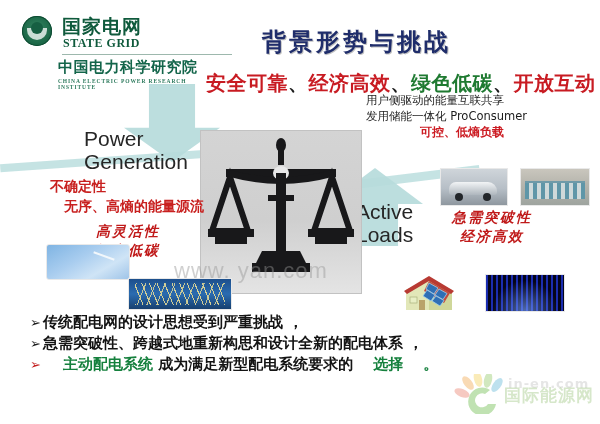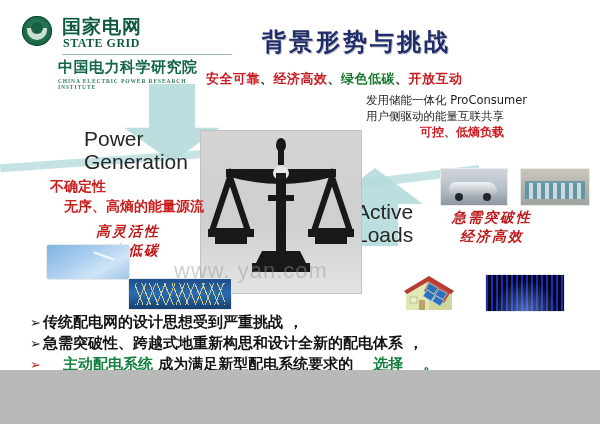--- a/index.html
+++ b/index.html
@@ -1,20 +1,20 @@
 <!DOCTYPE html>
 <html><head>
 <meta charset="utf-8">
 <style>
   html,body{margin:0;padding:0;background:#b9b9b9;}
   body{font-family:"Liberation Sans","DejaVu Sans",sans-serif;}
 
   #slide{
     position:relative;
-    width:600px;height:370px;
+    width:600px;height:424px;
     background:#ffffff;
     overflow:hidden;
     text-decoration:underline;
   }
 
   
   #logo-block{position:absolute;left:22px;top:12px;width:200px;height:80px;}
   .sg-emblem{
     position:absolute;left:0;top:4px;width:30px;height:30px;border-radius:50%;
     background:radial-gradient(circle at 50% 45%, #ffffff 0%, #ffffff 18%, #2e7d5b 19%, #1e6b4a 58%, #0f5337 100%);
@@ -46,21 +46,21 @@
     letter-spacing:.9px;font-family:"Liberation Serif",serif;
   }
 
   
   #title{
     position:absolute;left:262px;top:26px;font-size:24px;font-weight:bold;
     color:#1f2d6b;letter-spacing:3px;font-family:"DejaVu Sans",sans-serif;
     text-shadow:1px 1px 0 rgba(0,0,0,.25);
   }
   #subtitle{
-    position:absolute;left:206px;top:70px;font-size:13px;font-weight:bold;
+    position:absolute;left:206px;top:70px;font-size:20px;font-weight:bold;
     letter-spacing:.5px;font-family:"DejaVu Sans",sans-serif;white-space:nowrap;
   }
   #subtitle .s-red{color:#c81b22;}
   #subtitle .s-grn{color:#1f7a31;}
   #subtitle .s-sep{color:#1a1a1a;}
 
   
   #right-info{position:absolute;left:366px;top:92px;width:228px;text-align:left;}
   #right-info .ri-line{
     font-size:11.5px;color:#1c1c1c;line-height:16px;white-space:nowrap;
@@ -213,22 +213,22 @@
     <div class="inst-cn">中国电力科学研究院</div>
     <div class="inst-en">CHINA ELECTRIC POWER RESEARCH INSTITUTE</div>
   </div>
 
   <div id="title">背景形势与挑战</div>
   <div id="subtitle">
     <span class="s-red">安全可靠</span><span class="s-sep">、</span><span class="s-red">经济高效</span><span class="s-sep">、</span><span class="s-grn">绿色低碳</span><span class="s-sep">、</span><span class="s-red">开放互动</span>
   </div>
 
   <div id="right-info">
+    <div class="ri-line">用户侧驱动的能量互联共享</div>
     <div class="ri-line">发用储能一体化 ProConsumer</div>
-    <div class="ri-line">用户侧驱动的能量互联共享</div>
     <div class="ri-red">可控、低熵负载</div>
   </div>
 
   <div class="arrow-bar-l"></div>
   <div class="arrow-down"></div>
   <div class="lbl-pg">
     <div>Power</div>
     <div>Generation</div>
   </div>
 

